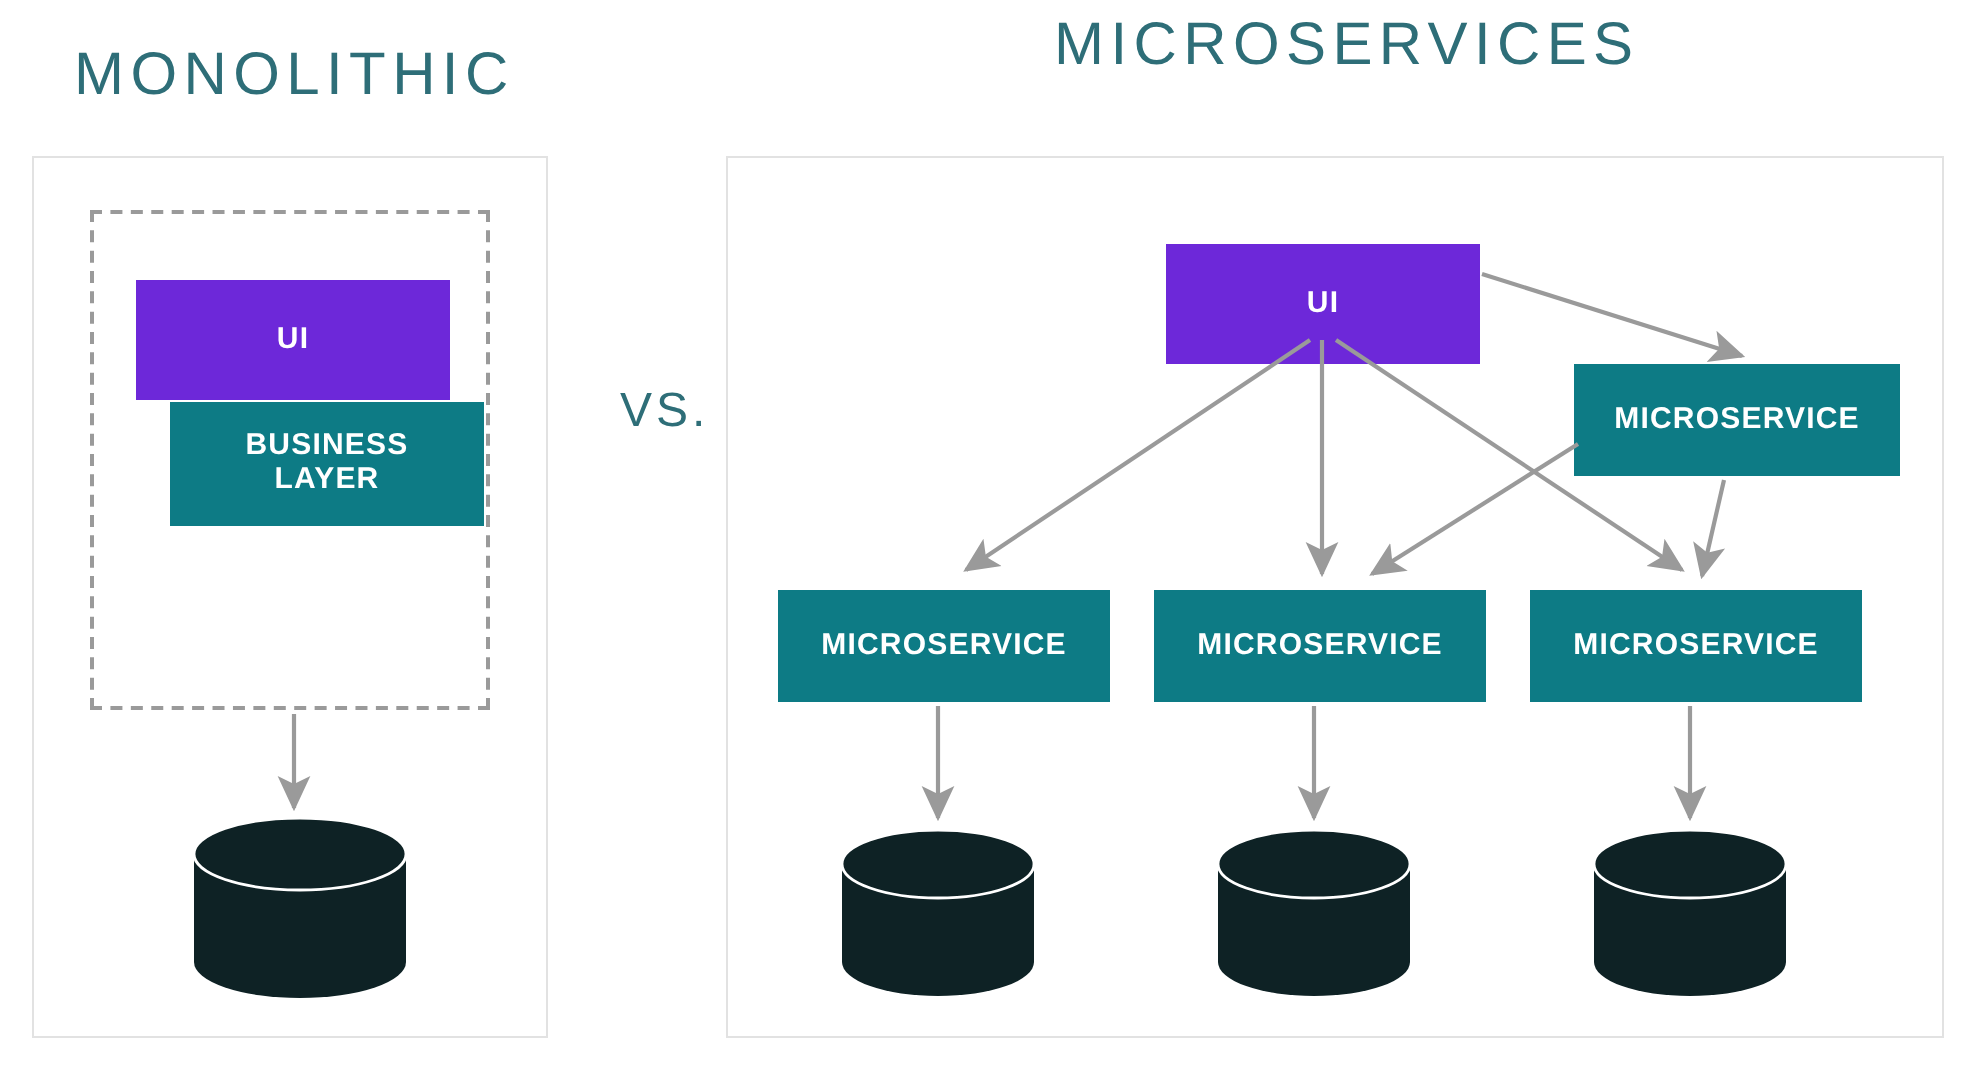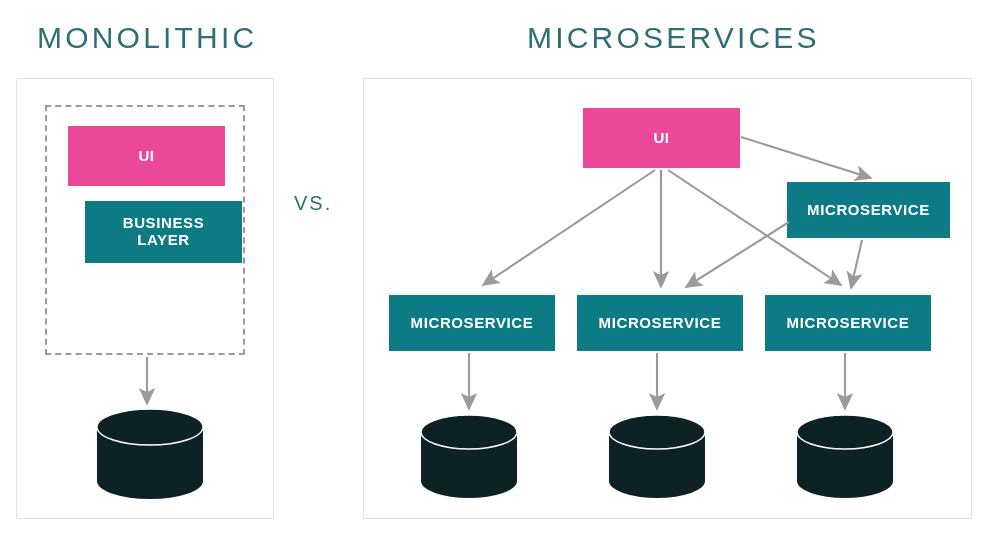--- a/index.html
+++ b/index.html
@@ -24,21 +24,21 @@
     position: absolute;
     color: #2e6e78;
     font-family: "Liberation Sans", sans-serif;
     font-weight: 300;
     font-size: 30px;
     letter-spacing: 3.2px;
     white-space: nowrap;
     -webkit-font-smoothing: antialiased;
   }
   #title-monolithic { left: 37px; top: 21px; }
-  #title-microservices { left: 527px; top: 21px; }
+  #title-microservices { left: 527px; top: 6px; }
 
   .panel-frame {
     position: absolute;
     background: #ffffff;
     border: 1px solid #e2e2e2;
     box-sizing: border-box;
   }
   #panel-monolithic { left: 16px; top: 78px; width: 258px; height: 441px; }
   #panel-microservices { left: 363px; top: 78px; width: 609px; height: 441px; }
 
@@ -57,21 +57,21 @@
     align-items: center;
     justify-content: center;
     text-align: center;
     color: #ffffff;
     font-family: "Liberation Sans", sans-serif;
     font-weight: bold;
     letter-spacing: 0.6px;
     line-height: 1.12;
     -webkit-font-smoothing: antialiased;
   }
-  .fill-dark  { background: #ec4899; }
+  .fill-dark  { background: #6d28d9; margin-top: 14px; }
   .fill-teal  { background: #0d7b85; }
   .fill-gray  { background: #88a7b0; }
 
   
   #box-ui-mono        { left: 68px;  top: 126px; width: 157px; height: 60px; font-size: 15px; }
   #box-business-logic { left: 85px;  top: 201px; width: 157px; height: 62px; font-size: 15px; }
   #box-data-access    { left: 68px;  top: 276px; width: 157px; height: 62px; font-size: 15px; }
 
   
   #box-ui-micro    { left: 583px; top: 108px; width: 157px; height: 60px; font-size: 15px; }
@@ -172,15 +172,15 @@
       <line x1="789" y1="222" x2="686" y2="287"></line>
 
       <line x1="862" y1="240" x2="851" y2="288"></line>
 
       <line x1="469" y1="353" x2="469" y2="409"></line>
       <line x1="657" y1="353" x2="657" y2="409"></line>
       <line x1="845" y1="353" x2="845" y2="409"></line>
     </g>
   </svg>
 
-  <div class="panel-title" id="vs-label" style="left:294px; top:192px; font-size:20px; letter-spacing:2px;">VS.</div>
+  <div class="panel-title" id="vs-label" style="left:310px; top:192px; font-size:24px; letter-spacing:2px;">VS.</div>
 
 </div>
 
 </body></html>

